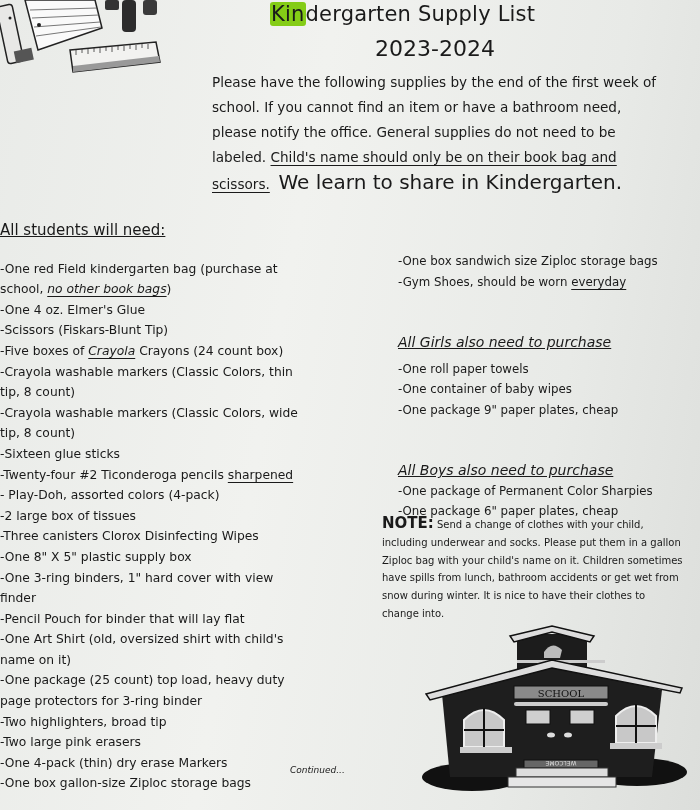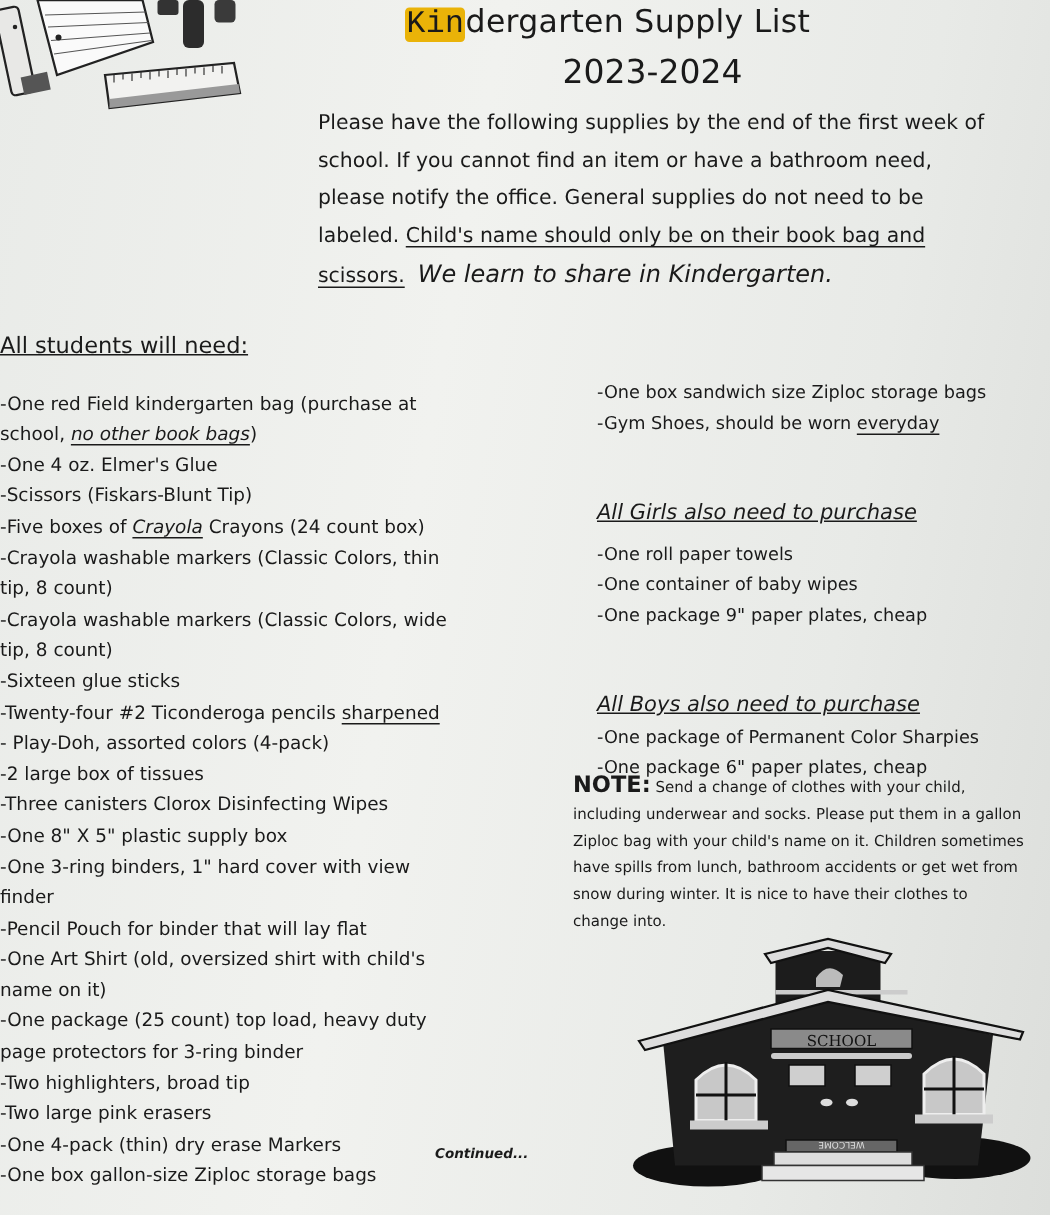--- a/index.html
+++ b/index.html
@@ -5,34 +5,34 @@
   html, body { margin: 0; padding: 0; }
   body {
     width: 700px; height: 810px; overflow: hidden; position: relative;
     background: linear-gradient(100deg, #e9ebe8 0%, #f1f2ef 40%, #e8eae7 75%, #dcdedb 100%);
     font-family: "DejaVu Sans", sans-serif;
     color: #1a1a1a;
   }
   .abs { position: absolute; }
   .clip-art { left: 0; top: 0; width: 170px; height: 75px; }
   .title { left: 270px; top: 2px; font-size: 21px; letter-spacing: 0.2px; }
-  .title .kin { background: #eab308; padding: 0 1px; border-radius: 3px; font-family: Liberation Mono, monospace; }
+  .title .kin { background: #84cc16; padding: 0 1px; border-radius: 3px; }
   .year { left: 375px; top: 36px; font-size: 22px; }
   .intro { left: 197px; top: 70px; width: 495px; font-size: 13.6px; line-height: 25px; margin-left: 15px; }
   .u { text-decoration: underline; text-underline-offset: 3px; }
-  .intro .emph { font-style: italic; font-size: 16px; }
+  .intro .emph { font-size: 20px; }
   .col-left { left: 0px; top: 220px; width: 380px; font-size: 12.3px; line-height: 20.6px; }
   .col-left .hdr { font-size: 15px; text-decoration: underline; margin-bottom: 18px; }
   .item { white-space: nowrap; }
   .col-right { left: 398px; top: 251px; width: 315px; font-size: 11.8px; line-height: 20.5px; }
   .sec-hdr { font-style: italic; font-size: 14px; text-decoration: underline; margin-top: 40px; margin-bottom: 6px; }
   .sec-hdr.boys { margin-bottom: 0; }
   .note { left: 382px; top: 515px; width: 315px; font-size: 10px; line-height: 17.8px; }
   .note b { font-size: 15px; font-weight: bold; }
-  .continued { left: 290px; top: 765px; font-size: 9px; font-weight: bold; font-style: italic; }
+  .continued { left: 290px; top: 765px; font-size: 9px; font-weight: normal; font-style: italic; }
   .school { left: 412px; top: 622px; width: 280px; height: 175px; }
 </style>
 </head>
 <body>
 
 <div class="abs clip-art">
   <svg width="170" height="75" viewBox="0 0 170 75">
     <g>
       <rect x="2" y="5" width="16" height="58" rx="3" fill="#e8e8e6" stroke="#222" stroke-width="1.5" transform="rotate(-12 10 34)"></rect>
       <rect x="10" y="52" width="18" height="12" fill="#555" transform="rotate(-12 10 34)"></rect>

